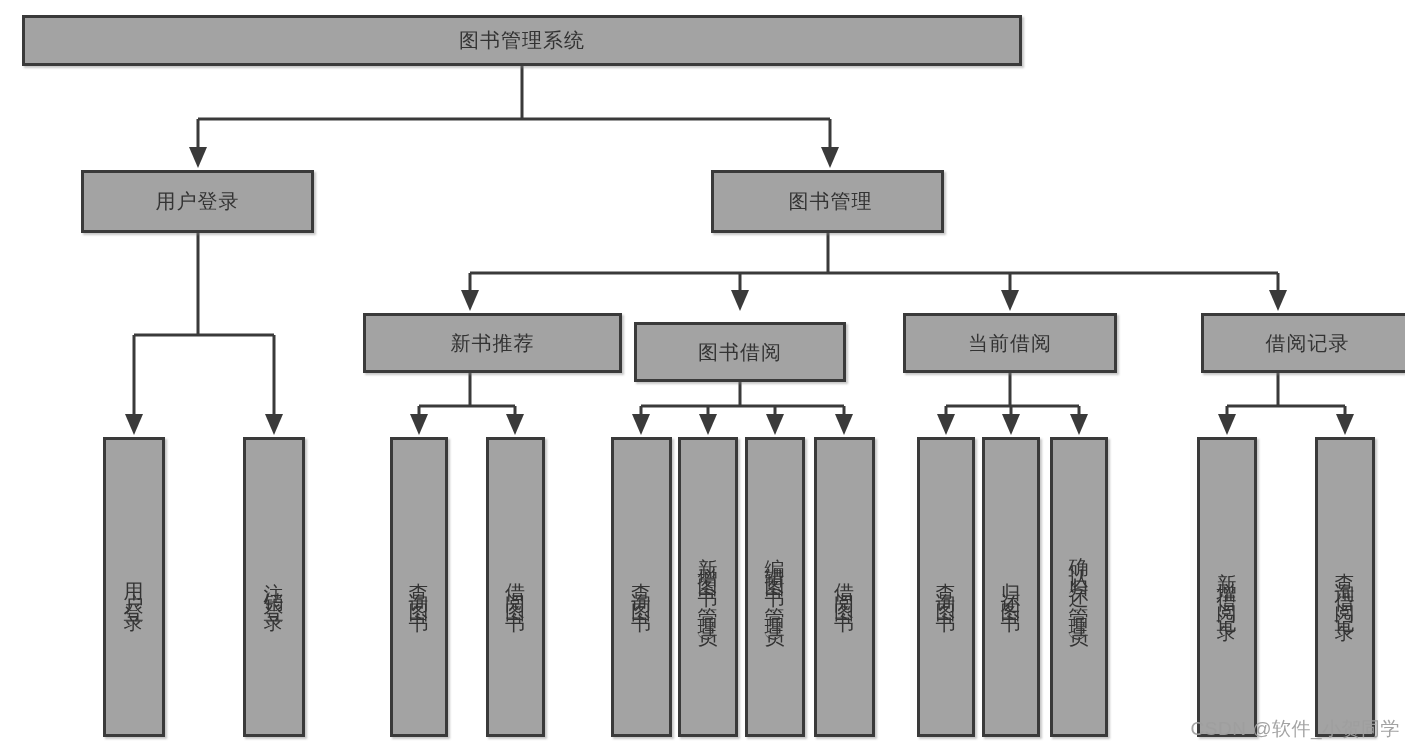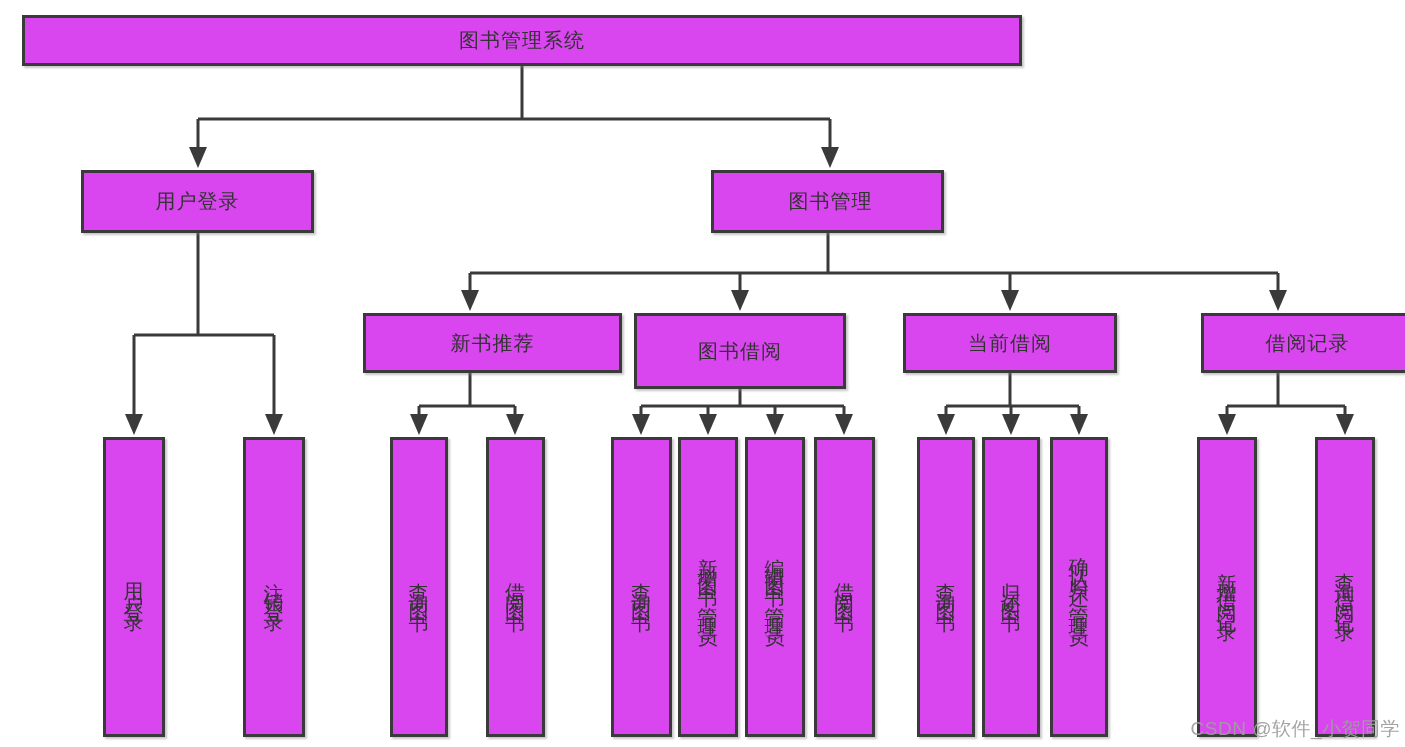--- a/index.html
+++ b/index.html
@@ -12,21 +12,21 @@
     overflow: hidden;
   }
   svg.connectors {
     position: absolute;
     left: 0; top: 0;
     width: 1405px; height: 747px;
   }
   .node {
     position: absolute;
     box-sizing: border-box;
-    background: #d946ef;
+    background: #a3a3a3;
     border: 3px solid #3a3a3a;
     box-shadow: 2px 2px 2px rgba(130,130,130,0.45);
     color: #333333;
     display: flex;
     align-items: center;
     justify-content: center;
   }
   .h-node {
     font-size: 20px;
     letter-spacing: 1px;
@@ -95,21 +95,21 @@
       <polygon points="1336,414 1354,414 1345,435"></polygon>
     </g>
   </svg>
 
   <div class="node h-node" style="left:22px; top:15px; width:1000px; height:51px;">图书管理系统</div>
 
   <div class="node h-node" style="left:81px; top:170px; width:233px; height:63px;">用户登录</div>
   <div class="node h-node" style="left:711px; top:170px; width:233px; height:63px;padding-left:6px;">图书管理</div>
 
   <div class="node h-node" style="left:363px; top:313px; width:259px; height:60px;">新书推荐</div>
-  <div class="node h-node" style="left:634px; top:313px; width:212px; height:76px;">图书借阅</div>
+  <div class="node h-node" style="left:634px; top:322px; width:212px; height:60px;">图书借阅</div>
   <div class="node h-node" style="left:903px; top:313px; width:214px; height:60px;">当前借阅</div>
   <div class="node h-node" style="left:1201px; top:313px; width:213px; height:60px;">借阅记录</div>
 
   <div class="node v-node" style="left:103px; top:437px; width:62px; height:300px;">用户登录</div>
   <div class="node v-node" style="left:243px; top:437px; width:62px; height:300px;">注销登录</div>
 
   <div class="node v-node" style="left:390px; top:437px; width:58px; height:300px;">查询图书</div>
   <div class="node v-node" style="left:486px; top:437px; width:59px; height:300px;">借阅图书</div>
 
   <div class="node v-node" style="left:611px; top:437px; width:61px; height:300px;">查询图书</div>

